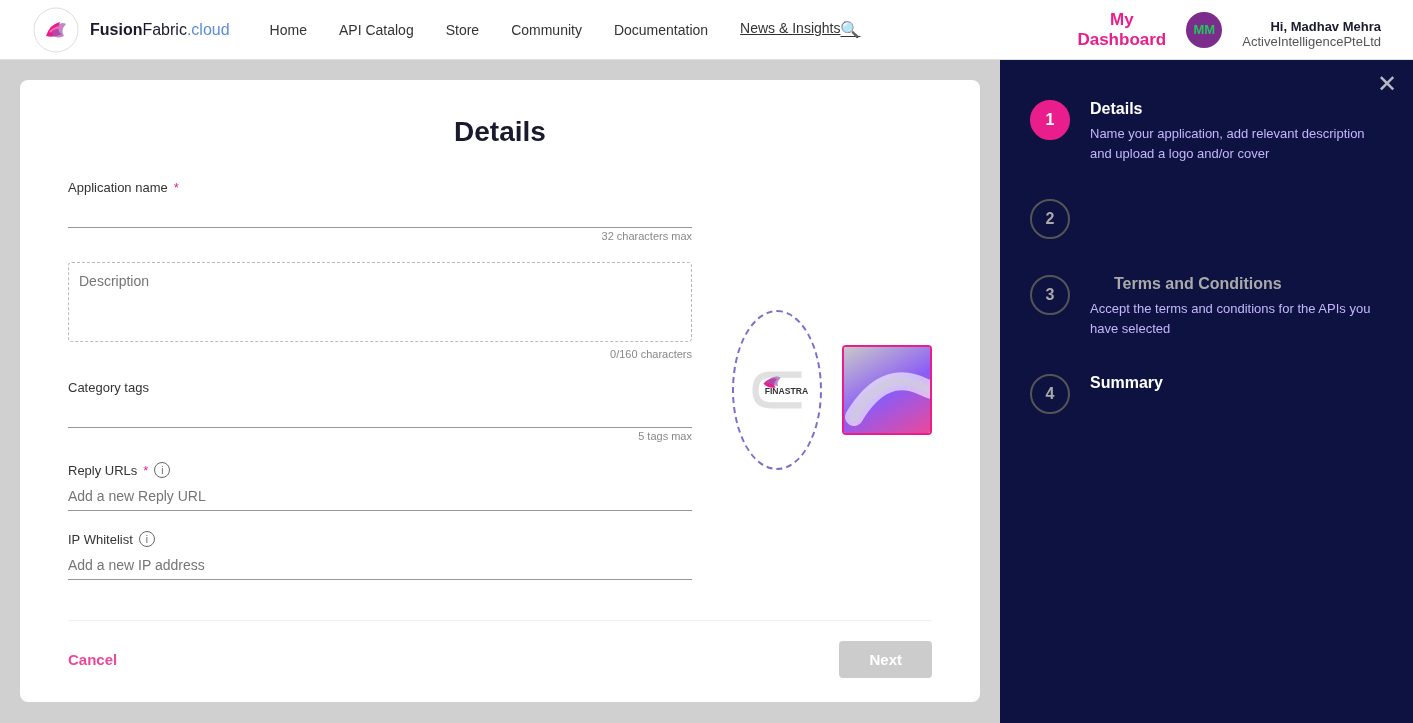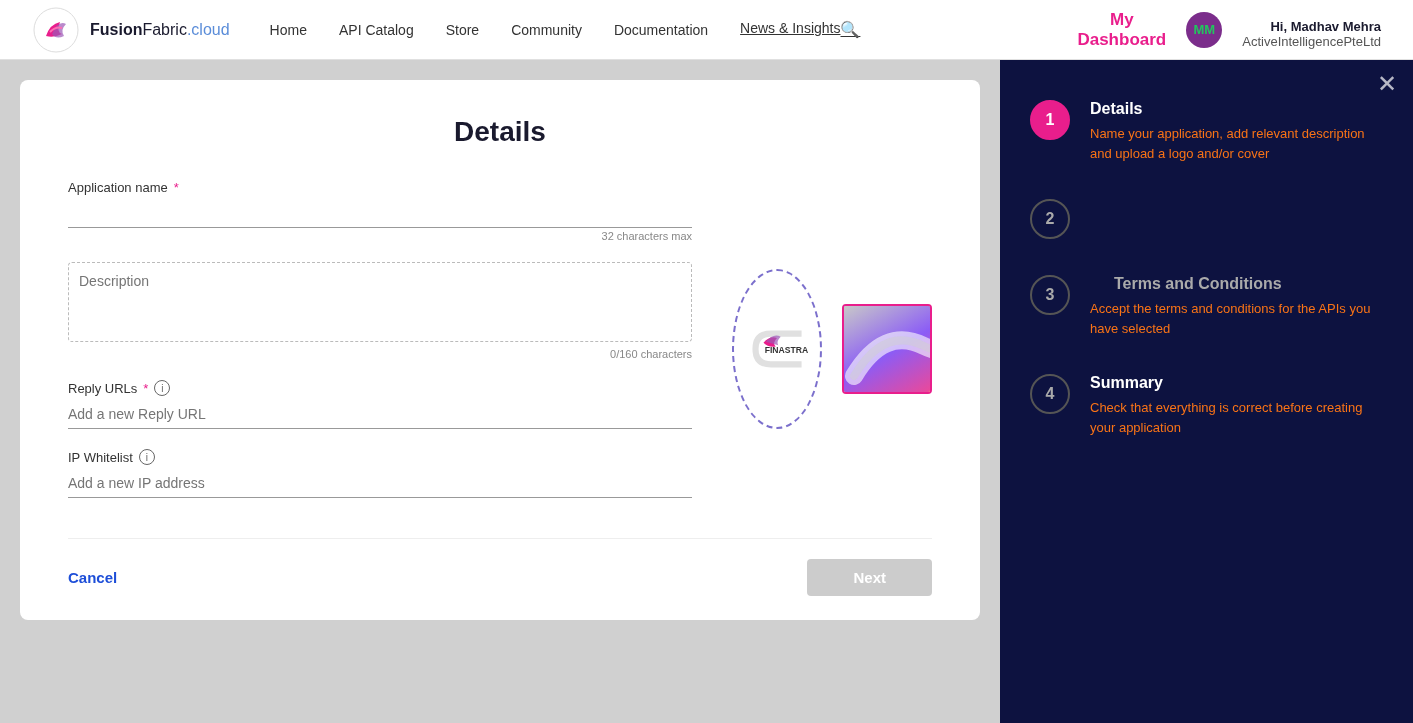--- a/index.html
+++ b/index.html
@@ -253,46 +253,46 @@
     .step-content {}
     .step-title {
       font-size: 16px;
       font-weight: 700;
       color: #fff;
       margin-bottom: 6px;
     }
     .step-title.dimmed { color: #aaa; margin-left: 24px; }
     .step-desc {
       font-size: 13px;
-      color: #f97316;
+      color: #c4b5fd;
       line-height: 1.5;
     }
 
     
     .form-footer {
       display: flex;
       justify-content: space-between;
       align-items: center;
       padding: 20px 0 0;
       border-top: 1px solid #eee;
       margin-top: 20px;
     }
     .btn-cancel {
       background: none;
       border: none;
-      color: #1d4ed8;
+      color: #ec4899;
       font-size: 15px;
       font-weight: 600;
       cursor: pointer;
     }
     .btn-next {
       background: #ccc;
       color: #fff;
       border: none;
-      padding: 10px 46px;
+      padding: 10px 30px;
       border-radius: 4px;
       font-size: 15px;
       font-weight: 600;
       cursor: pointer;
     }
 
     
     .cover-gradient {
       width: 100%;
       height: 100%;
@@ -357,20 +357,27 @@
             </div>
             <input type="text" class="field-input" value="" style="">
             <div class="field-hint">32 characters max</div>
           </div>
 
           <div class="field-group">
             <textarea class="field-textarea" placeholder="Description" style=""></textarea>
             <div class="field-hint">0/160 characters</div>
           </div>
 
+          <div class="field-group">
+            <div class="field-label">
+              <span>Category tags</span>
+            </div>
+            <input type="text" class="field-input" value="" style="">
+            <div class="field-hint">5 tags max</div>
+          </div>
 
           <div class="field-group">
             <div class="field-label">
               <span>Reply URLs</span>
               <span class="required">*</span>
               <span class="info-icon">i</span>
             </div>
             <input type="text" class="field-input" placeholder="Add a new Reply URL" style="">
           </div>
 
@@ -459,20 +466,19 @@
           <div class="step-desc">Accept the terms and conditions for the APIs you have selected</div>
         </div>
       </div>
 
       <div class="step-item">
         <div class="step-circle">
           <span>4</span>
         </div>
         <div class="step-content">
           <div class="step-title">Summary</div>
-          <div class="step-desc">Check that everything is correct before creating your application</div>
         </div>
       </div>
 
     </div>
   </aside>
 
 </div>
 
 </body></html>

